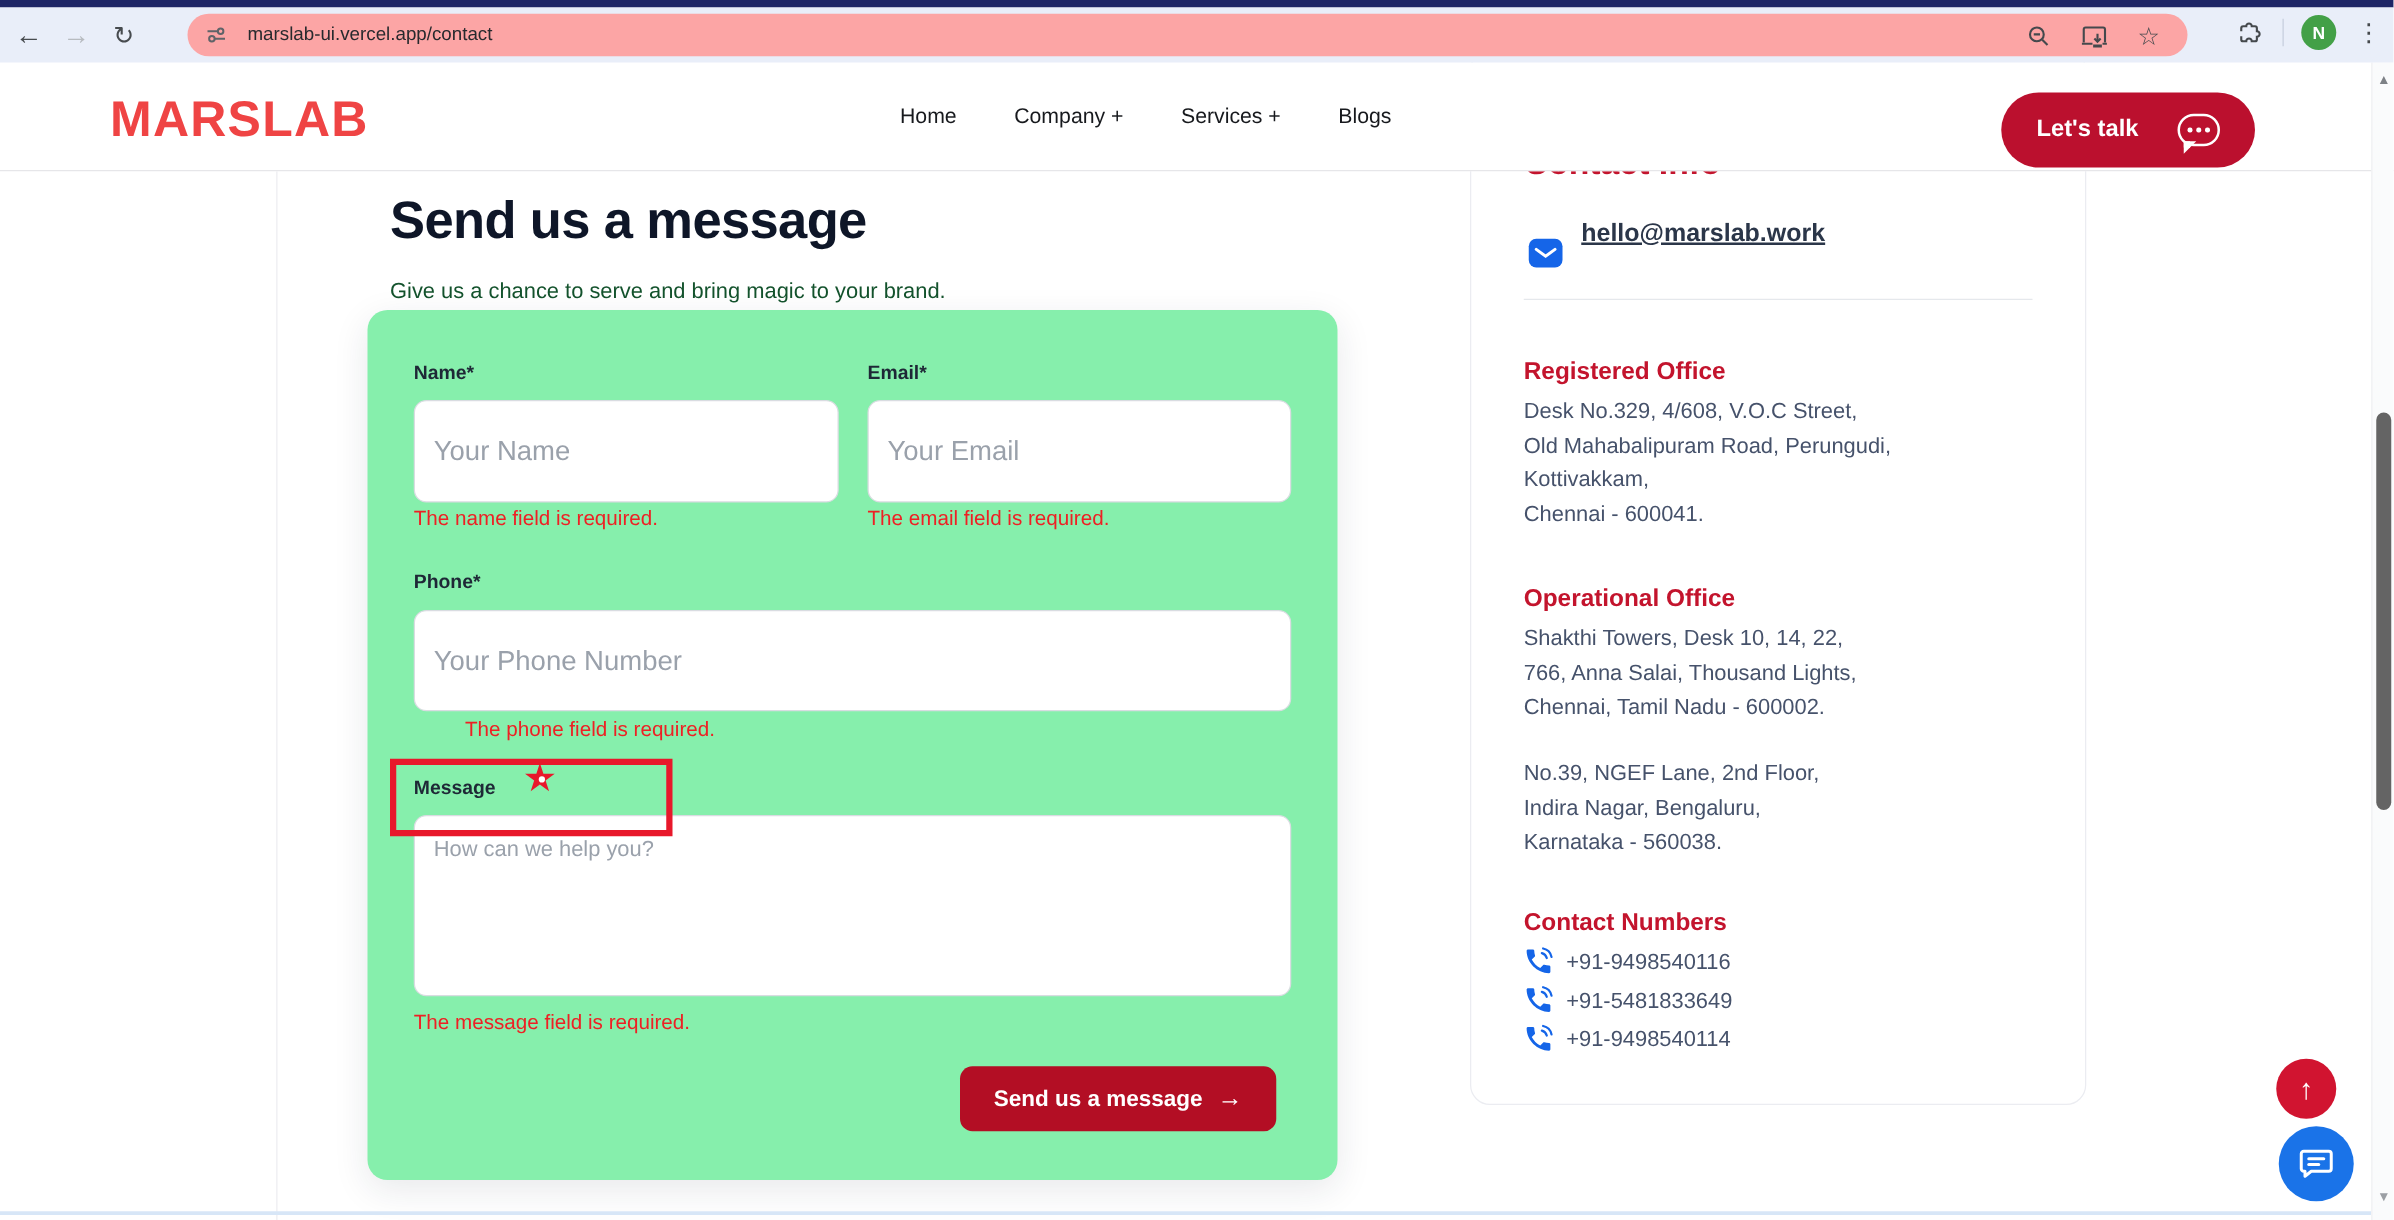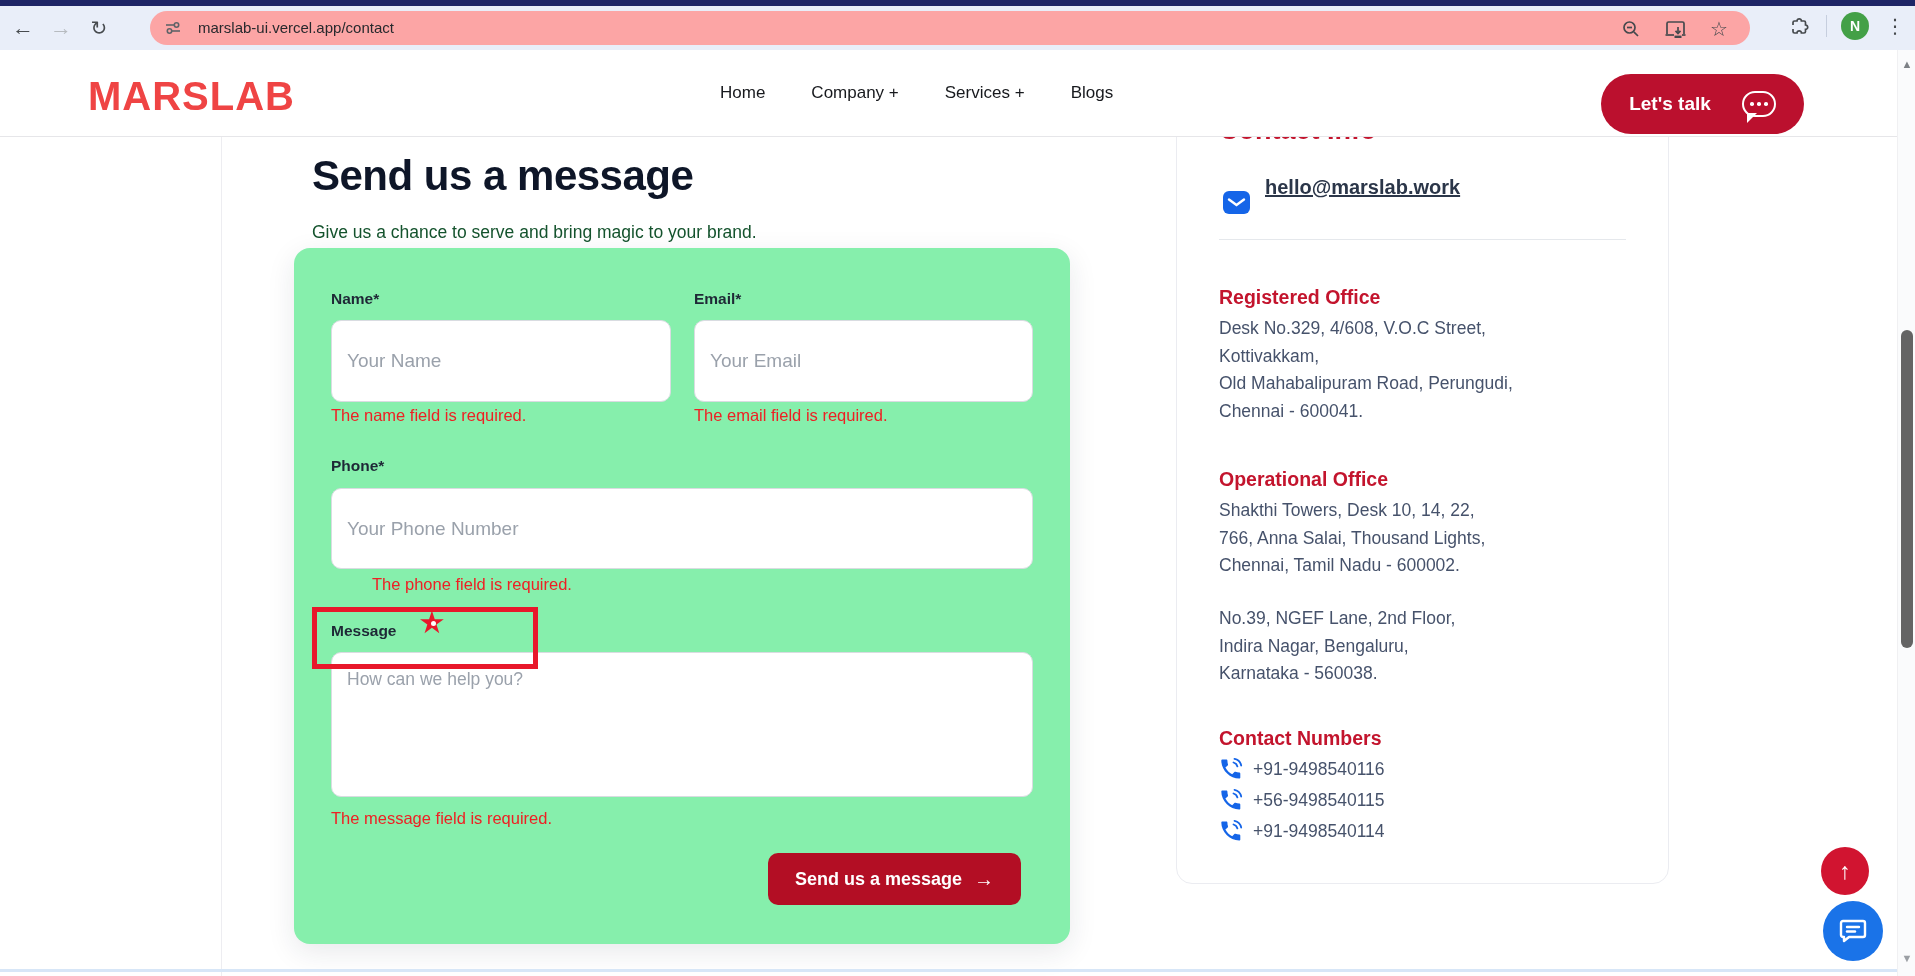--- a/index.html
+++ b/index.html
@@ -44,21 +44,21 @@
   .container-line { position:absolute; left:221px; top:137px; height:839px; width:1px; background:#ededf1; }
   .bottom-strip { position:absolute; left:0; top:969px; width:1897px; height:3px; background:#d7e6f7; }
 
   
   .page-title { position:absolute; left:312px; top:152px; font-size:42px; font-weight:800; color:#0e1628; letter-spacing:-0.5px; }
   .page-sub { position:absolute; left:312px; top:222px; font-size:17.5px; color:#14532d; }
   .form-card { position:absolute; left:294px; top:248px; width:776px; height:696px; background:#86efac; border-radius:16px;
                box-shadow:0 8px 28px rgba(25,35,55,.10); }
   .f-label { position:absolute; font-size:15.5px; font-weight:700; color:#1e2836; }
   .f-input { position:absolute; border:1px solid #d9dce1; border-radius:10px; background:#fff; font-family:"Liberation Sans",sans-serif;
-             font-size:19px; color:#333; padding:0 15px; outline:none; }
+             font-size:22px; color:#333; padding:0 15px; outline:none; }
   .f-input::placeholder, .f-area::placeholder { color:#9aa1ab; opacity:1; }
   .f-area { position:absolute; border:1px solid #d9dce1; border-radius:10px; background:#fff; font-family:"Liberation Sans",sans-serif;
             font-size:17.5px; color:#333; padding:16px 15px; outline:none; resize:none; }
   .f-error { position:absolute; font-size:16.5px; color:#ee2024; }
   .submit-btn { position:absolute; left:474px; top:605px; width:253px; height:52px; background:#b30e24; border:none; border-radius:10px;
                 color:#fff; font-size:18px; font-weight:700; font-family:"Liberation Sans",sans-serif; cursor:pointer;
                 display:flex; align-items:center; justify-content:center; gap:12px; }
   .submit-arrow { font-size:20px; font-weight:400; }
 
   
@@ -199,22 +199,22 @@
       <svg width="27" height="23" viewBox="0 0 27 23" fill="none" stroke="#fff" stroke-width="2.4" stroke-linecap="round">
         <path d="M6 8.5 13.5 14 21 8.5"></path>
       </svg>
     </div>
     <div class="cc-email">hello@marslab.work</div>
     <div class="cc-divider"></div>
 
     <div class="cc-heading" style="top:245px;text-align:center;">Registered Office</div>
     <div class="cc-lines" style="top:274px;">
       <div>Desk No.329, 4/608, V.O.C Street,</div>
+      <div>Old Mahabalipuram Road, Perungudi,</div>
       <div>Kottivakkam,</div>
-      <div>Old Mahabalipuram Road, Perungudi,</div>
       <div>Chennai - 600041.</div>
     </div>
 
     <div class="cc-heading" style="top:427px;">Operational Office</div>
     <div class="cc-lines" style="top:456px;">
       <div>Shakthi Towers, Desk 10, 14, 22,</div>
       <div>766, Anna Salai, Thousand Lights,</div>
       <div>Chennai, Tamil Nadu - 600002.</div>
     </div>
     <div class="cc-lines" style="top:564px;">
@@ -232,21 +232,21 @@
         <path fill="none" stroke="#1565e8" stroke-width="1.8" stroke-linecap="round" d="M15.5 1.8c3.4.7 6 3.3 6.7 6.7"></path>
       </svg>
       <span>+91-9498540116</span>
     </div>
     <div class="cc-phone-row" style="top:747px;">
       <svg width="24" height="24" viewBox="0 0 24 24">
         <path fill="#1565e8" d="M6.4 10.5c1.5 2.9 3.9 5.3 6.8 6.8l2.2-2.2c.3-.3.7-.4 1.1-.3 1.2.4 2.4.6 3.7.6.6 0 1.1.5 1.1 1.1v3.9c0 .6-.5 1.1-1.1 1.1C10.7 21.5 2.3 13.1 2.3 3.6c0-.6.5-1.1 1.1-1.1h3.9c.6 0 1.1.5 1.1 1.1 0 1.3.2 2.5.6 3.7.1.4 0 .8-.3 1.1l-2.3 2.1z"></path>
         <path fill="none" stroke="#1565e8" stroke-width="1.8" stroke-linecap="round" d="M14.5 5.5c1.9.5 3.4 2 3.9 3.9"></path>
         <path fill="none" stroke="#1565e8" stroke-width="1.8" stroke-linecap="round" d="M15.5 1.8c3.4.7 6 3.3 6.7 6.7"></path>
       </svg>
-      <span>+56-9498540115</span>
+      <span>+91-5481833649</span>
     </div>
     <div class="cc-phone-row" style="top:778px;">
       <svg width="24" height="24" viewBox="0 0 24 24">
         <path fill="#1565e8" d="M6.4 10.5c1.5 2.9 3.9 5.3 6.8 6.8l2.2-2.2c.3-.3.7-.4 1.1-.3 1.2.4 2.4.6 3.7.6.6 0 1.1.5 1.1 1.1v3.9c0 .6-.5 1.1-1.1 1.1C10.7 21.5 2.3 13.1 2.3 3.6c0-.6.5-1.1 1.1-1.1h3.9c.6 0 1.1.5 1.1 1.1 0 1.3.2 2.5.6 3.7.1.4 0 .8-.3 1.1l-2.3 2.1z"></path>
         <path fill="none" stroke="#1565e8" stroke-width="1.8" stroke-linecap="round" d="M14.5 5.5c1.9.5 3.4 2 3.9 3.9"></path>
         <path fill="none" stroke="#1565e8" stroke-width="1.8" stroke-linecap="round" d="M15.5 1.8c3.4.7 6 3.3 6.7 6.7"></path>
       </svg>
       <span>+91-9498540114</span>
     </div>
   </div>

